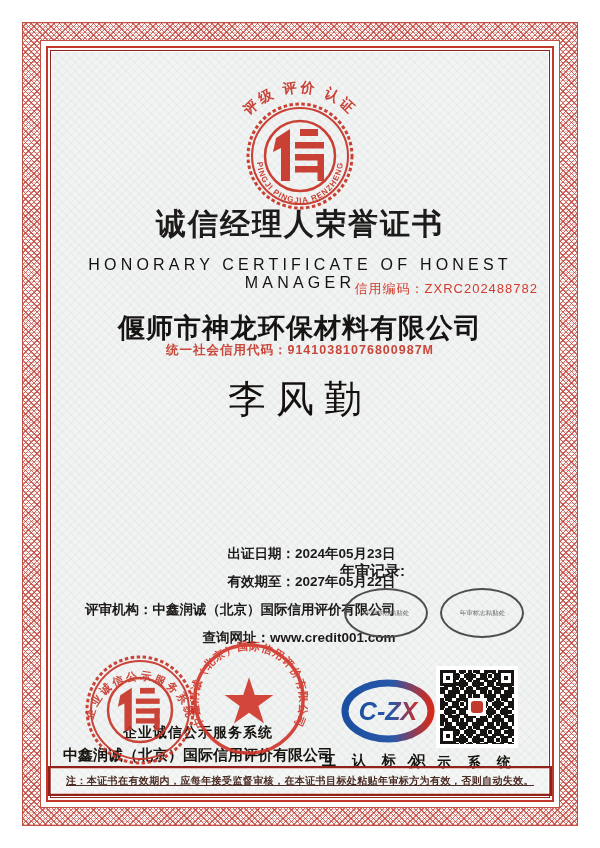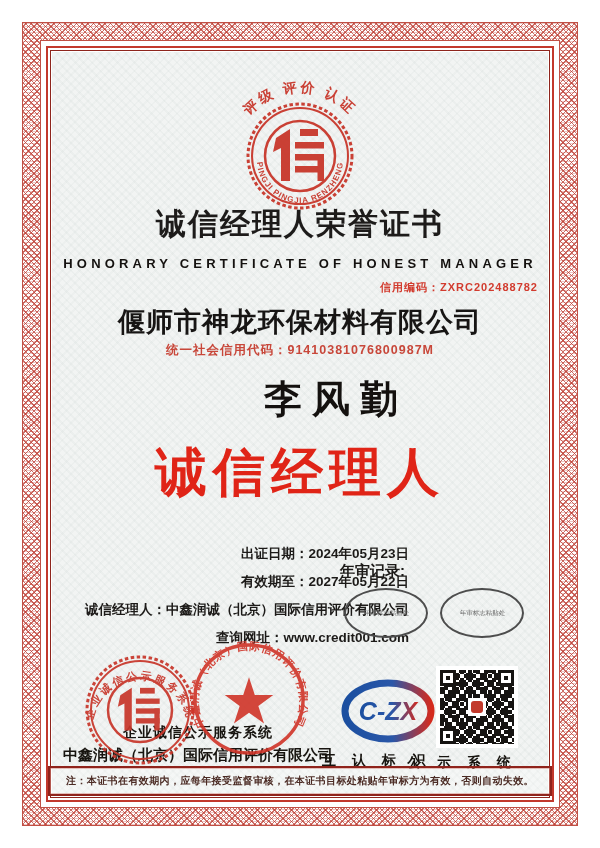--- a/index.html
+++ b/index.html
@@ -18,25 +18,25 @@
     background-image:
       repeating-linear-gradient(45deg, rgba(150,170,165,.07) 0 2px, transparent 2px 6px),
       repeating-linear-gradient(-45deg, rgba(150,170,165,.06) 0 2px, transparent 2px 6px);}
   .abs{position:absolute;}
   .ctr{left:0;width:100%;text-align:center;}
   
   .seal-top{top:28px;left:50%;transform:translateX(-50%);width:154px;height:134px;opacity:.95;}
   
   .title{top:152px;font-size:30px;font-weight:900;color:#1d1b1a;letter-spacing:2px;
          font-family:"Liberation Serif","DejaVu Serif",serif;}
-  .subtitle{top:204px;font-size:13px;font-weight:bold;color:#14110f;letter-spacing:4.2px;}
-  .credit{top:228px;right:10px;font-size:11px;font-weight:bold;color:#d23b2e;letter-spacing:1px;}
-  .company{top:252px;font-size:27px;font-weight:900;color:#171514;letter-spacing:1px;}
+  .subtitle{top:204px;font-size:16px;font-weight:normal;color:#14110f;letter-spacing:4.2px;}
+  .credit{top:228px;right:10px;font-size:13px;font-weight:normal;color:#d23b2e;letter-spacing:1px;}
+  .company{top:258px;font-size:27px;font-weight:900;color:#171514;letter-spacing:1px;}
   .uscc{top:290px;font-size:12.5px;font-weight:bold;color:#c8473a;letter-spacing:1px;}
-  .person{top:322px;font-size:38px;font-weight:700;color:#14110f;letter-spacing:10px;margin-left:36px;}
+  .person{top:322px;font-size:38px;font-weight:400;color:#14110f;letter-spacing:10px;}
   .honor{top:386px;font-size:52px;font-weight:900;color:#e02417;letter-spacing:6px;
          font-family:"Liberation Serif","DejaVu Serif",serif;}
   
   .info{top:492px;left:33px;}
   .info-row{display:flex;margin-bottom:8px;font-size:13.5px;line-height:20px;color:#1c1a18;justify-content:flex-end;}
   .info-row .lbl{font-weight:bold;white-space:nowrap;}
   .info-row .val{font-weight:bold;white-space:nowrap;}
   .annual-lbl{left:288px;top:510px;font-size:15px;font-weight:bold;color:#1c1a18;}
   .sticker{width:80px;height:46px;border:2px solid #4d4d4d;border-radius:50%;
            display:flex;align-items:center;justify-content:center;background:transparent;}
@@ -62,21 +62,21 @@
   .f-tl{left:0;top:0;} .f-tr{right:0;top:0;} .f-bl{left:0;bottom:0;}
   .qr-center{position:absolute;left:28px;top:28px;width:18px;height:18px;background:#fff;
              display:flex;align-items:center;justify-content:center;}
   .qr-center i{display:block;width:12px;height:12px;background:#c23a2c;border-radius:3px;}
   .qr-lbl{left:352px;top:702px;width:116px;text-align:center;font-size:14px;font-weight:bold;
           color:#17140f;letter-spacing:6px;}
   
   .note{position:absolute;left:48px;right:48px;top:766px;height:26px;border:2px solid #8f231b;
         box-shadow:inset 0 0 0 1px rgba(201,86,74,.35);display:flex;align-items:center;justify-content:center;
         background:rgba(255,255,255,.25);}
-  .note span{font-size:10px;font-weight:bold;color:#4b2b24;letter-spacing:.4px;white-space:nowrap;}
+  .note span{font-size:10px;font-weight:bold;color:#4b2b24;letter-spacing:.4px;white-space:nowrap;text-decoration:underline;}
 </style>
 </head>
 <body>
 
 <div class="cert">
   <div class="lace"></div>
   <div class="lace-hole"></div>
   <div class="frame-outer"></div>
   <div class="frame-inner"></div>
 
@@ -106,33 +106,32 @@
       </g>
     </svg>
 
     <div class="abs ctr title">诚信经理人荣誉证书</div>
     <div class="abs ctr subtitle">HONORARY CERTIFICATE OF HONEST MANAGER</div>
     <div class="abs credit">信用编码：ZXRC202488782</div>
 
     <div class="abs ctr company">偃师市神龙环保材料有限公司</div>
     <div class="abs ctr uscc">统一社会信用代码：91410381076800987M</div>
     <div class="abs ctr person">李风勤</div>
-    <div class="abs ctr honor">诚信经理人</div>
 
     <div class="abs info">
       <div class="info-row">
         <span class="lbl">出证日期：</span>
         <span class="val">2024年05月23日</span>
       </div>
       <div class="info-row">
         <span class="lbl">有效期至：</span>
         <span class="val">2027年05月22日</span>
       </div>
       <div class="info-row">
-        <span class="lbl">诚信经理人：</span>
+        <span class="lbl">评审机构：</span>
         <span class="val">中鑫润诚（北京）国际信用评价有限公司</span>
       </div>
       <div class="info-row">
         <span class="lbl">查询网址：</span>
         <span class="val">www.credit001.com</span>
       </div>
     </div>
 
     <div class="abs annual-lbl">年审记录:</div>
     <div class="abs sticker st1">

